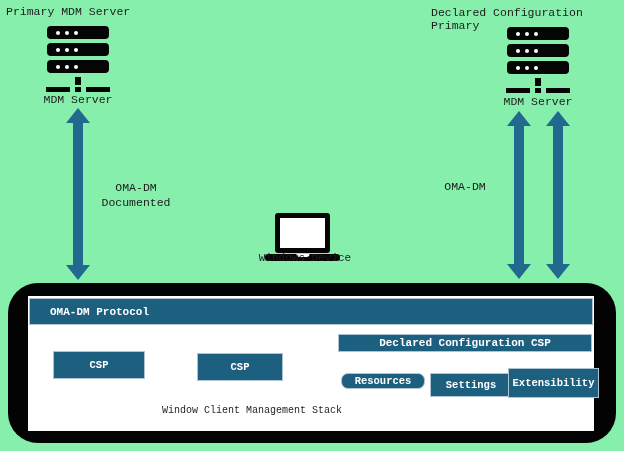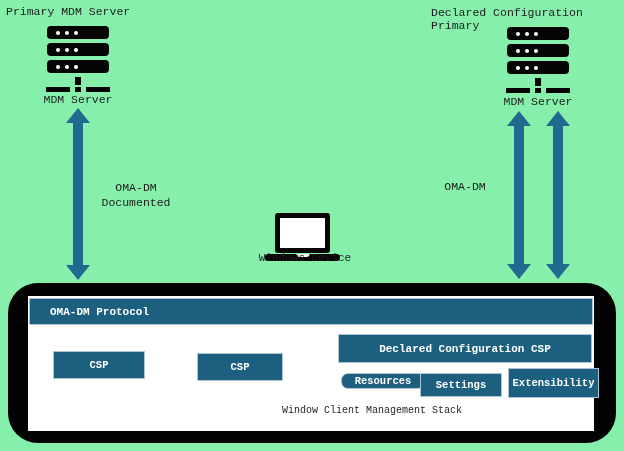--- a/index.html
+++ b/index.html
@@ -42,25 +42,25 @@
   
   .stack-box { position:absolute; left:8px; top:283px; width:608px; height:160px;
                background:#030303; border-radius:30px; }
   .stack-inner { position:absolute; left:20px; top:13px; right:22px; bottom:12px; background:#ffffff; }
   .teal { position:absolute; background:#1C5F7F; border:1px solid #aec4d2;
           color:#ffffff; font-weight:bold; display:flex; align-items:center; justify-content:center; }
   .protocol-bar { left:21px; top:15px; width:564px; height:27px;
                   justify-content:flex-start; padding-left:20px; font-size:11px; }
   .csp-left  { left:45px;  top:68px; width:92px; height:28px; font-size:10.5px; }
   .csp-right { left:189px; top:70px; width:86px; height:28px; font-size:10.5px; }
-  .dcc       { left:330px; top:51px; width:254px; height:29px; font-size:11px; }
+  .dcc       { left:330px; top:51px; width:254px; height:18px; font-size:11px; }
   .res       { left:333px; top:90px; width:84px; height:16px; font-size:10.5px;border-radius:7px; }
-  .set       { left:412px; top:90px; width:82px; height:24px; font-size:10.5px;text-align:right; }
+  .set       { left:422px; top:90px; width:82px; height:24px; font-size:10.5px;text-align:right; }
   .ext       { left:493px; top:85px; width:91px; height:30px; font-size:10.5px;margin-left:7px; }
-  .stack-caption { position:absolute; left:154px; top:122px; width:300px; text-align:right;
+  .stack-caption { position:absolute; left:154px; top:122px; width:300px; text-align:left;
                    font-size:10px; color:#1f1f1f; }
 </style>
 </head>
 <body>
 
 <div class="canvas">
 
   <div class="label" style="left:6px; top:5px;">Primary MDM Server</div>
   <div class="server-icon" style="left:46px; top:26px;">
     <div class="srv-bar">

